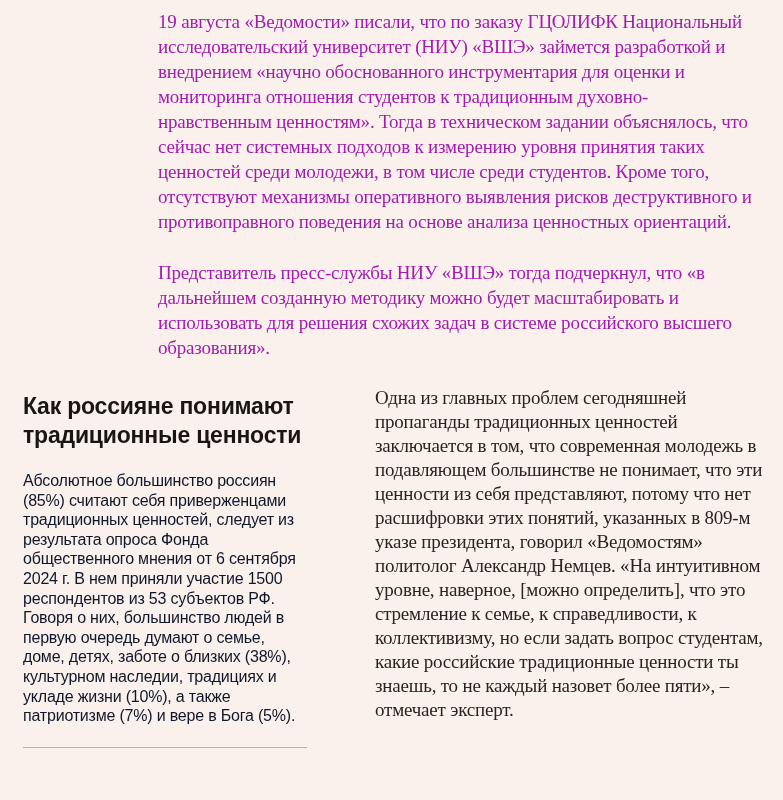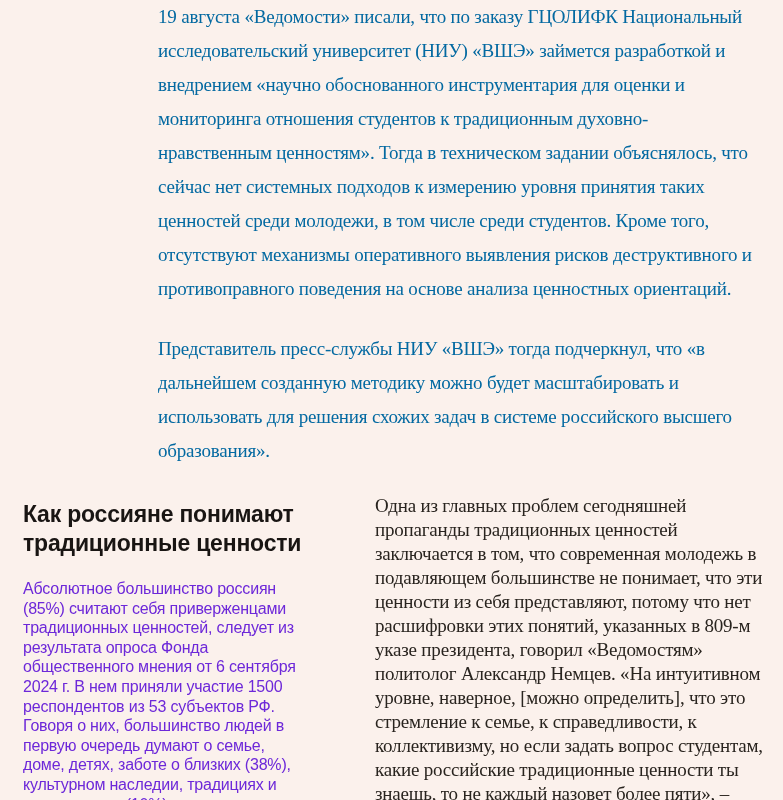--- a/index.html
+++ b/index.html
@@ -10,23 +10,24 @@
     background: #fbf1ec;
     font-family: "Liberation Serif", serif;
   }
   .article {
     position: relative;
     width: 783px;
     height: 800px;
   }
   .article-top {
     margin: 0 30px 0 158px;
-    color: #0369a1;
+    padding-top: 9px;
+    color: #a21caf;
     font-size: 19px;
-    line-height: 34px;
+    line-height: 25px;
     letter-spacing: -0.2px;
   }
   .article-top p {
     margin: 0 0 26px 0;
   }
   .article-columns {
     display: flex;
     align-items: flex-start;
     margin-top: 16px;
     gap: 25px;
@@ -40,21 +41,21 @@
   .fact-box-title {
     margin: 6px 0 0 0;
     color: #191513;
     font-size: 23px;
     line-height: 29px;
     font-weight: 700;
     letter-spacing: -0.2px;
   }
   .fact-box-body {
     margin: 21px 0 0 0;
-    color: #6d28d9;
+    color: #0f172a;
     font-size: 16px;
     line-height: 19.6px;
     letter-spacing: -0.2px;
   }
   .fact-box-divider {
     margin-top: 21px;
     height: 0;
     border-top: 1px solid #bfaca6;
   }
   .article-continuation {

